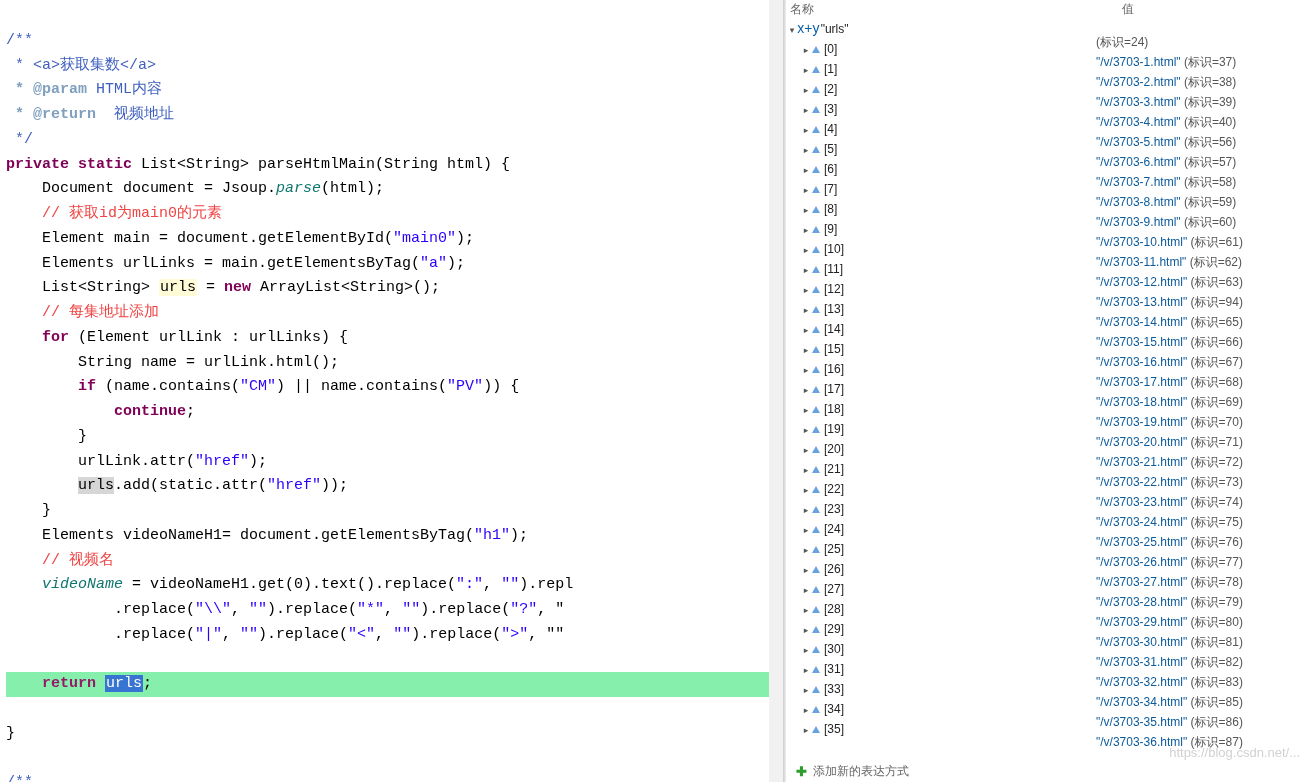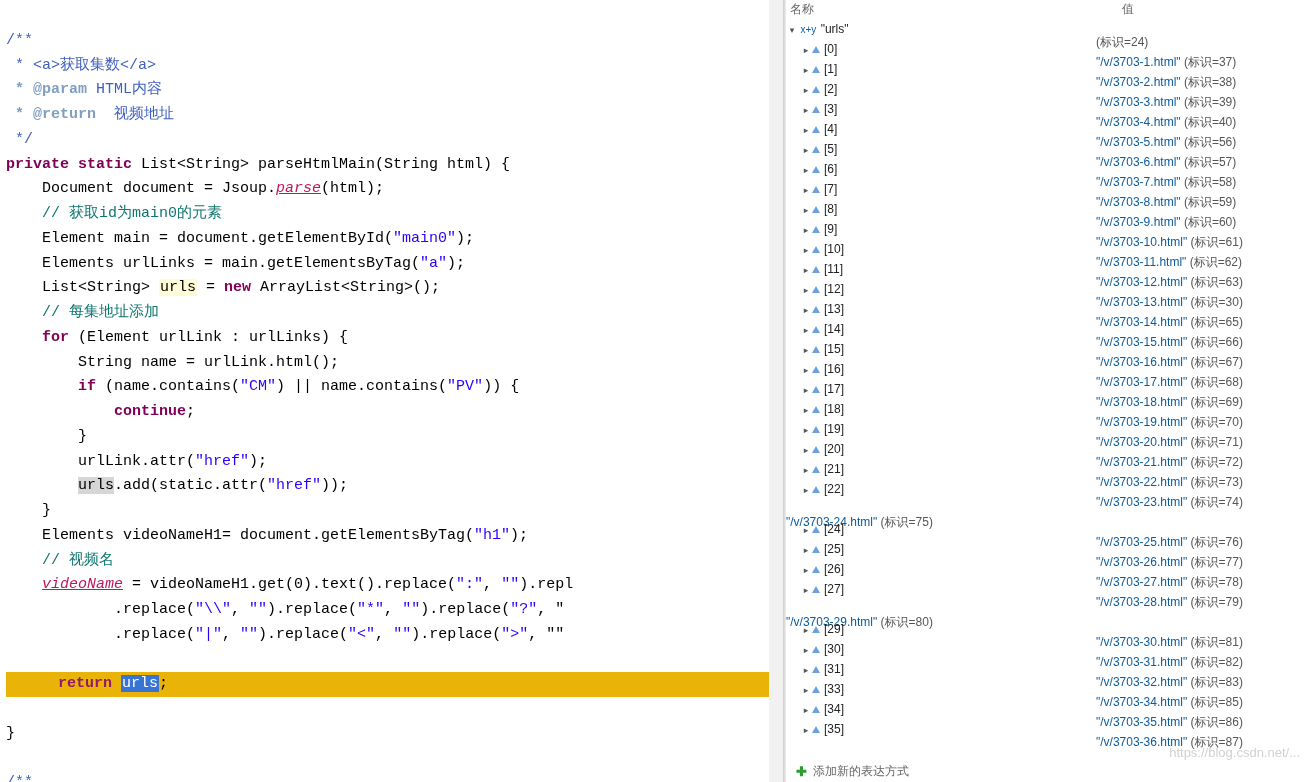--- a/index.html
+++ b/index.html
@@ -54,21 +54,21 @@
   color: #000;
   cursor: default;
 }
 .tw { display: inline-block; width: 12px; text-align: center; color: #555; font-size: 9px; }
 .caret-down::before { content: "▾"; }
 .caret-right::before { content: "▸"; }
 .icon-var {
   display: inline-flex;
   width: 14px; height: 12px;
   align-items: center; justify-content: center;
-  font-size: 10px;
+  font-size: 14px;
   color: #0a5fa6;
   margin-right: 2px;
 }
 .icon-tri {
   width: 0; height: 0;
   border-left: 4px solid transparent;
   border-right: 4px solid transparent;
   border-bottom: 7px solid #6aa1e0;
   display: inline-block;
   margin-right: 4px;
@@ -102,28 +102,28 @@
   bottom: 22px;
   color: rgba(120,120,120,0.35);
   font-family: sans-serif;
   font-size: 13px;
   pointer-events: none;
 }
 
 
 .kw { color: #7f0055; font-weight: bold; }
 .kw-ret { color: #931a68; font-weight: bold; }
-.cmt { color: #0f766e; }
+.cmt { color: #ef4444; }
 .cmt-doc { color: #3f5fbf; }
 .cmt-tag { color: #7f9fbf; font-weight: bold; }
 .str { color: #2a00ff; }
-.fld { font-style: italic; color: #be185d; text-decoration: underline; }
+.fld { font-style: italic; color: #0f766e; }
 .hl-urls { background: #fffbd6; color: #000; padding: 0 1px; }
 .sel { background: #3874d1; color: #fff; padding: 0 1px; }
-.line-current { background: #eab308; display: block; width: 100%; padding-left: 16px; }
+.line-current { background: #86efac; display: block; width: 100%; }
 .scrollbar-r {
   position: absolute;
   right: 0; top: 0; bottom: 0;
   width: 14px;
   background: #f1f1f1;
 }
 </style>
 </head>
 <body>
 
@@ -223,21 +223,21 @@
         <div class="tree-row">
           <span class="name-col-cell"><span style="display:inline-block;width:14px"></span><span class="tw caret-right"></span><span class="icon-tri"></span><span class="idx">[10]</span></span>
           <span class="val-col-cell"><span style="color:#0b5a9c">"/v/3703-11.html"</span>  <span class="tag-gray">(标识=62)</span></span>
         </div>
         <div class="tree-row">
           <span class="name-col-cell"><span style="display:inline-block;width:14px"></span><span class="tw caret-right"></span><span class="icon-tri"></span><span class="idx">[11]</span></span>
           <span class="val-col-cell"><span style="color:#0b5a9c">"/v/3703-12.html"</span>  <span class="tag-gray">(标识=63)</span></span>
         </div>
         <div class="tree-row">
           <span class="name-col-cell"><span style="display:inline-block;width:14px"></span><span class="tw caret-right"></span><span class="icon-tri"></span><span class="idx">[12]</span></span>
-          <span class="val-col-cell"><span style="color:#0b5a9c">"/v/3703-13.html"</span>  <span class="tag-gray">(标识=30)</span></span>
+          <span class="val-col-cell"><span style="color:#0b5a9c">"/v/3703-13.html"</span>  <span class="tag-gray">(标识=94)</span></span>
         </div>
         <div class="tree-row">
           <span class="name-col-cell"><span style="display:inline-block;width:14px"></span><span class="tw caret-right"></span><span class="icon-tri"></span><span class="idx">[13]</span></span>
           <span class="val-col-cell"><span style="color:#0b5a9c">"/v/3703-14.html"</span>  <span class="tag-gray">(标识=65)</span></span>
         </div>
         <div class="tree-row">
           <span class="name-col-cell"><span style="display:inline-block;width:14px"></span><span class="tw caret-right"></span><span class="icon-tri"></span><span class="idx">[14]</span></span>
           <span class="val-col-cell"><span style="color:#0b5a9c">"/v/3703-15.html"</span>  <span class="tag-gray">(标识=66)</span></span>
         </div>
         <div class="tree-row">
@@ -266,39 +266,41 @@
         </div>
         <div class="tree-row">
           <span class="name-col-cell"><span style="display:inline-block;width:14px"></span><span class="tw caret-right"></span><span class="icon-tri"></span><span class="idx">[21]</span></span>
           <span class="val-col-cell"><span style="color:#0b5a9c">"/v/3703-22.html"</span>  <span class="tag-gray">(标识=73)</span></span>
         </div>
         <div class="tree-row">
           <span class="name-col-cell"><span style="display:inline-block;width:14px"></span><span class="tw caret-right"></span><span class="icon-tri"></span><span class="idx">[22]</span></span>
           <span class="val-col-cell"><span style="color:#0b5a9c">"/v/3703-23.html"</span>  <span class="tag-gray">(标识=74)</span></span>
         </div>
         <div class="tree-row">
+          <span class="name-col-cell"><span style="display:inline-block;width:14px"></span><span class="tw caret-right"></span><span class="icon-tri"></span><span class="idx">[23]</span></span>
           <span class="val-col-cell"><span style="color:#0b5a9c">"/v/3703-24.html"</span>  <span class="tag-gray">(标识=75)</span></span>
         </div>
         <div class="tree-row">
           <span class="name-col-cell"><span style="display:inline-block;width:14px"></span><span class="tw caret-right"></span><span class="icon-tri"></span><span class="idx">[24]</span></span>
           <span class="val-col-cell"><span style="color:#0b5a9c">"/v/3703-25.html"</span>  <span class="tag-gray">(标识=76)</span></span>
         </div>
         <div class="tree-row">
           <span class="name-col-cell"><span style="display:inline-block;width:14px"></span><span class="tw caret-right"></span><span class="icon-tri"></span><span class="idx">[25]</span></span>
           <span class="val-col-cell"><span style="color:#0b5a9c">"/v/3703-26.html"</span>  <span class="tag-gray">(标识=77)</span></span>
         </div>
         <div class="tree-row">
           <span class="name-col-cell"><span style="display:inline-block;width:14px"></span><span class="tw caret-right"></span><span class="icon-tri"></span><span class="idx">[26]</span></span>
           <span class="val-col-cell"><span style="color:#0b5a9c">"/v/3703-27.html"</span>  <span class="tag-gray">(标识=78)</span></span>
         </div>
         <div class="tree-row">
           <span class="name-col-cell"><span style="display:inline-block;width:14px"></span><span class="tw caret-right"></span><span class="icon-tri"></span><span class="idx">[27]</span></span>
           <span class="val-col-cell"><span style="color:#0b5a9c">"/v/3703-28.html"</span>  <span class="tag-gray">(标识=79)</span></span>
         </div>
         <div class="tree-row">
+          <span class="name-col-cell"><span style="display:inline-block;width:14px"></span><span class="tw caret-right"></span><span class="icon-tri"></span><span class="idx">[28]</span></span>
           <span class="val-col-cell"><span style="color:#0b5a9c">"/v/3703-29.html"</span>  <span class="tag-gray">(标识=80)</span></span>
         </div>
         <div class="tree-row">
           <span class="name-col-cell"><span style="display:inline-block;width:14px"></span><span class="tw caret-right"></span><span class="icon-tri"></span><span class="idx">[29]</span></span>
           <span class="val-col-cell"><span style="color:#0b5a9c">"/v/3703-30.html"</span>  <span class="tag-gray">(标识=81)</span></span>
         </div>
         <div class="tree-row">
           <span class="name-col-cell"><span style="display:inline-block;width:14px"></span><span class="tw caret-right"></span><span class="icon-tri"></span><span class="idx">[30]</span></span>
           <span class="val-col-cell"><span style="color:#0b5a9c">"/v/3703-31.html"</span>  <span class="tag-gray">(标识=82)</span></span>
         </div>

